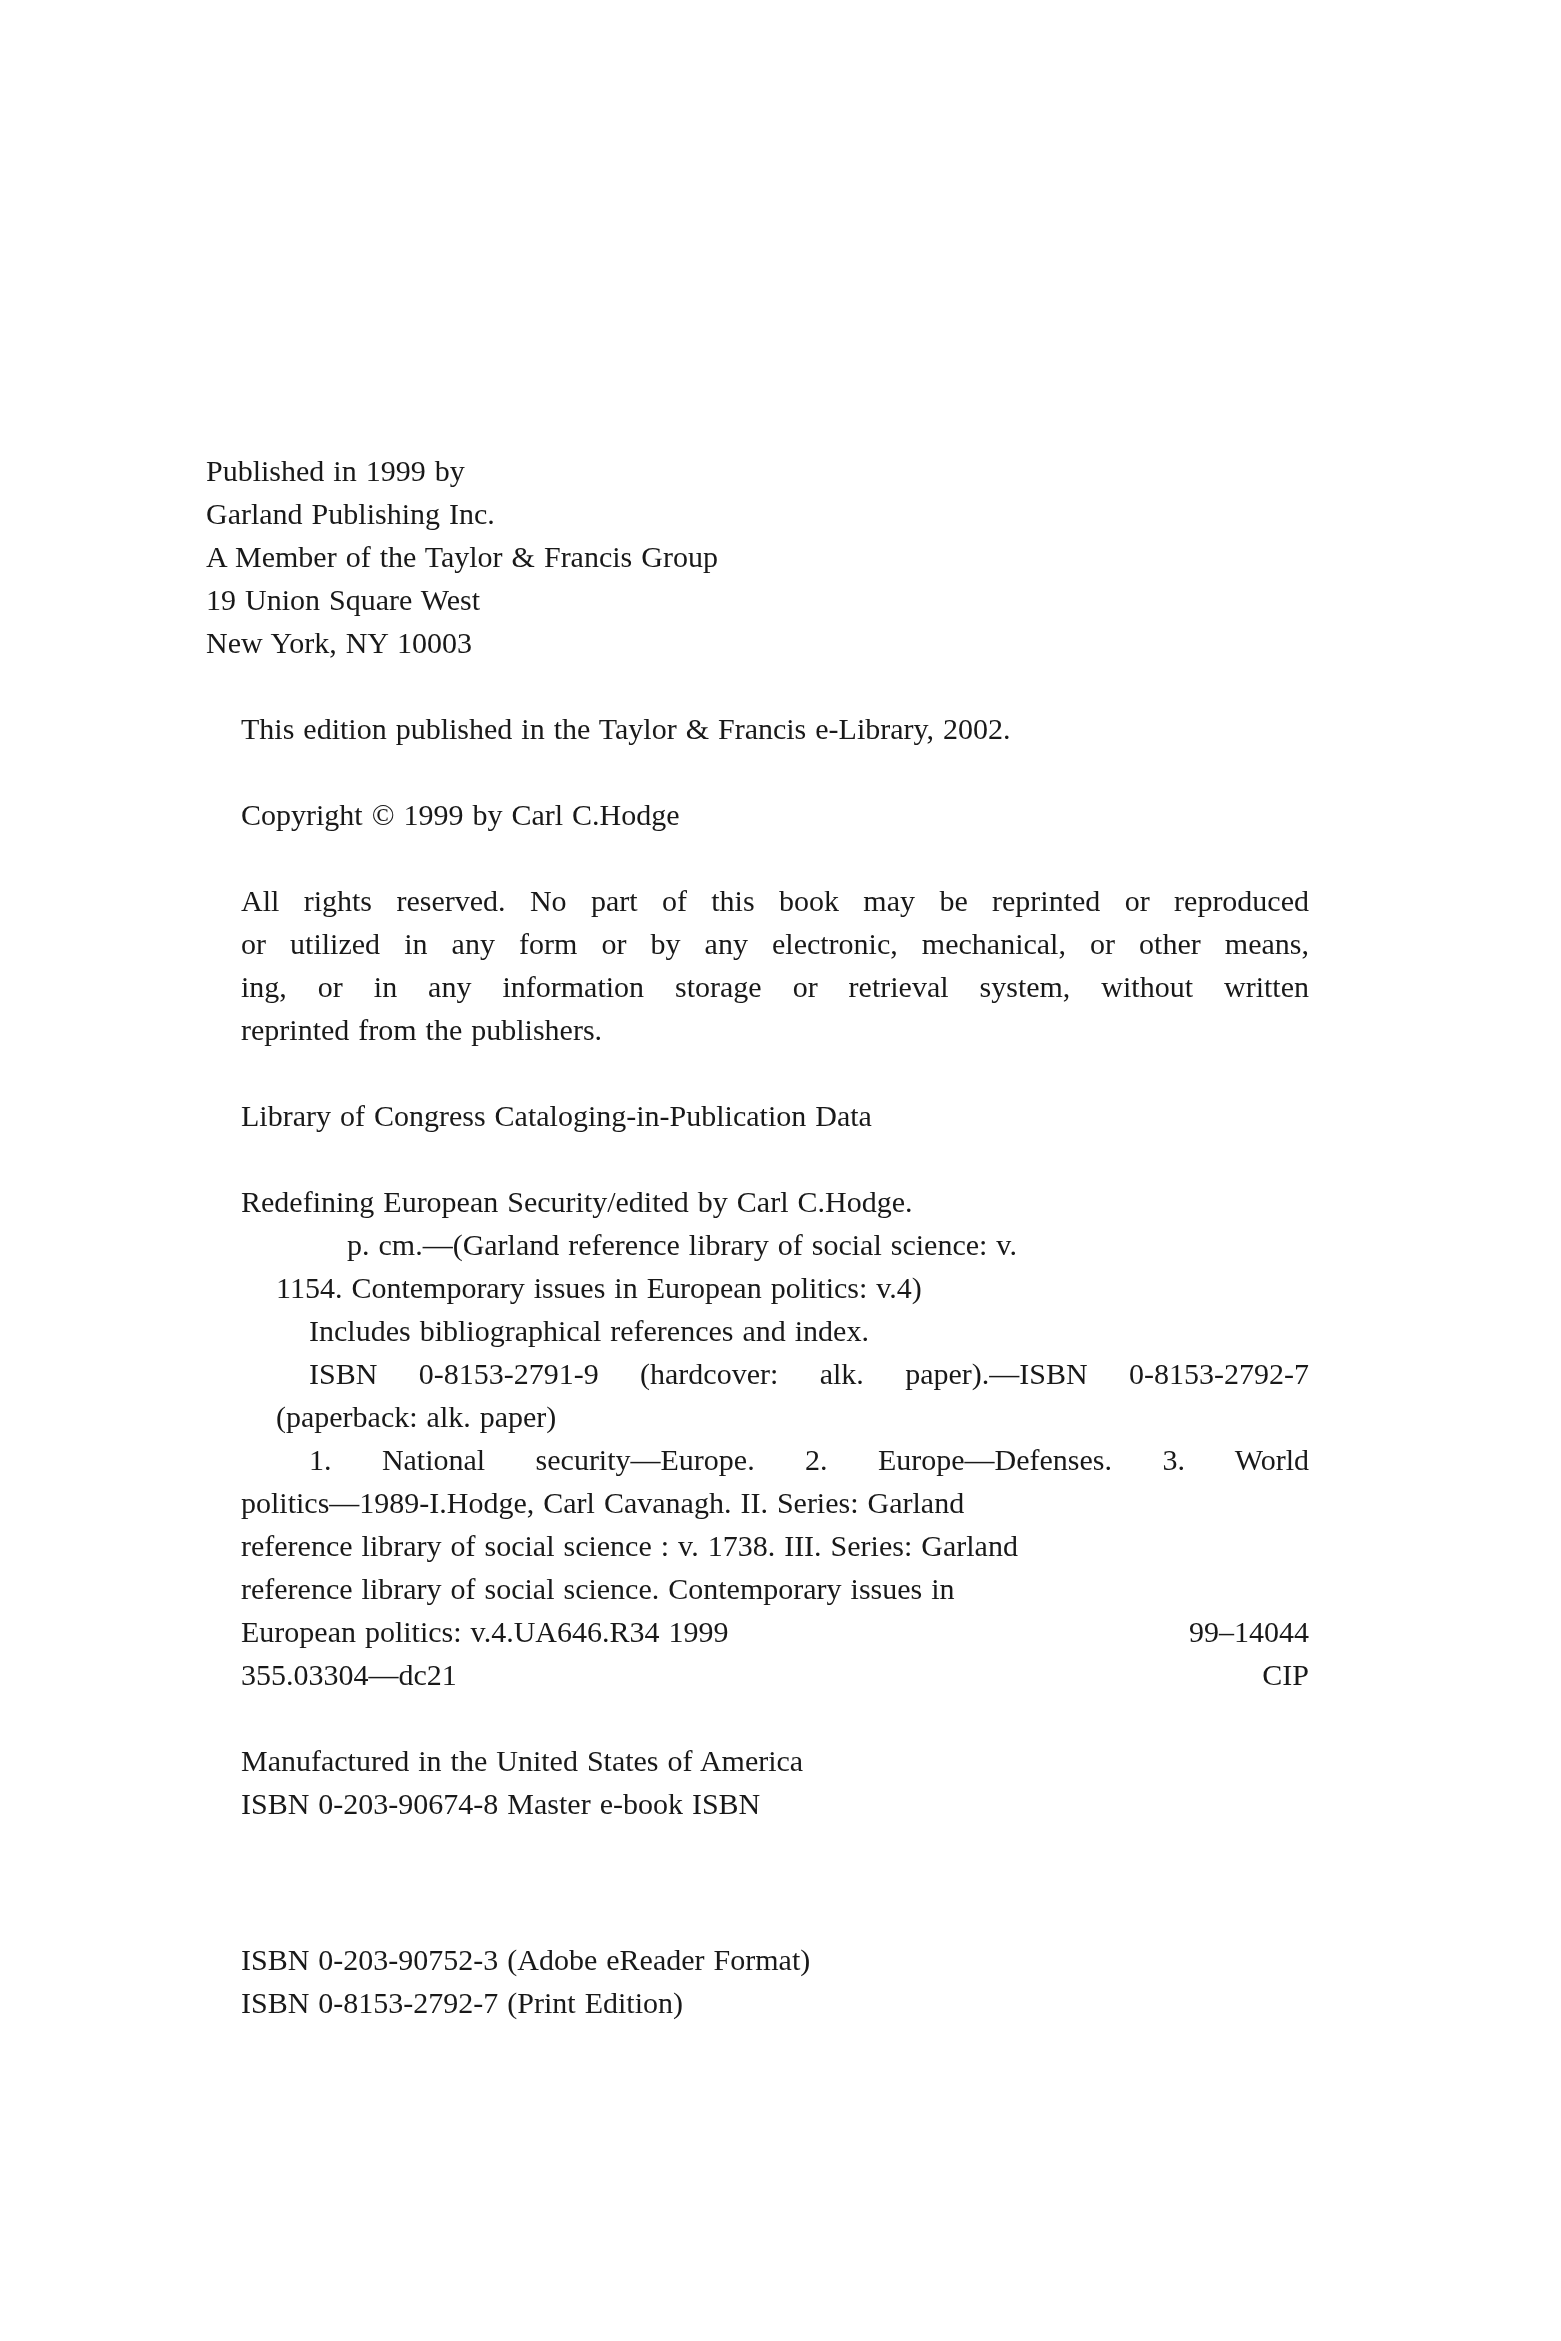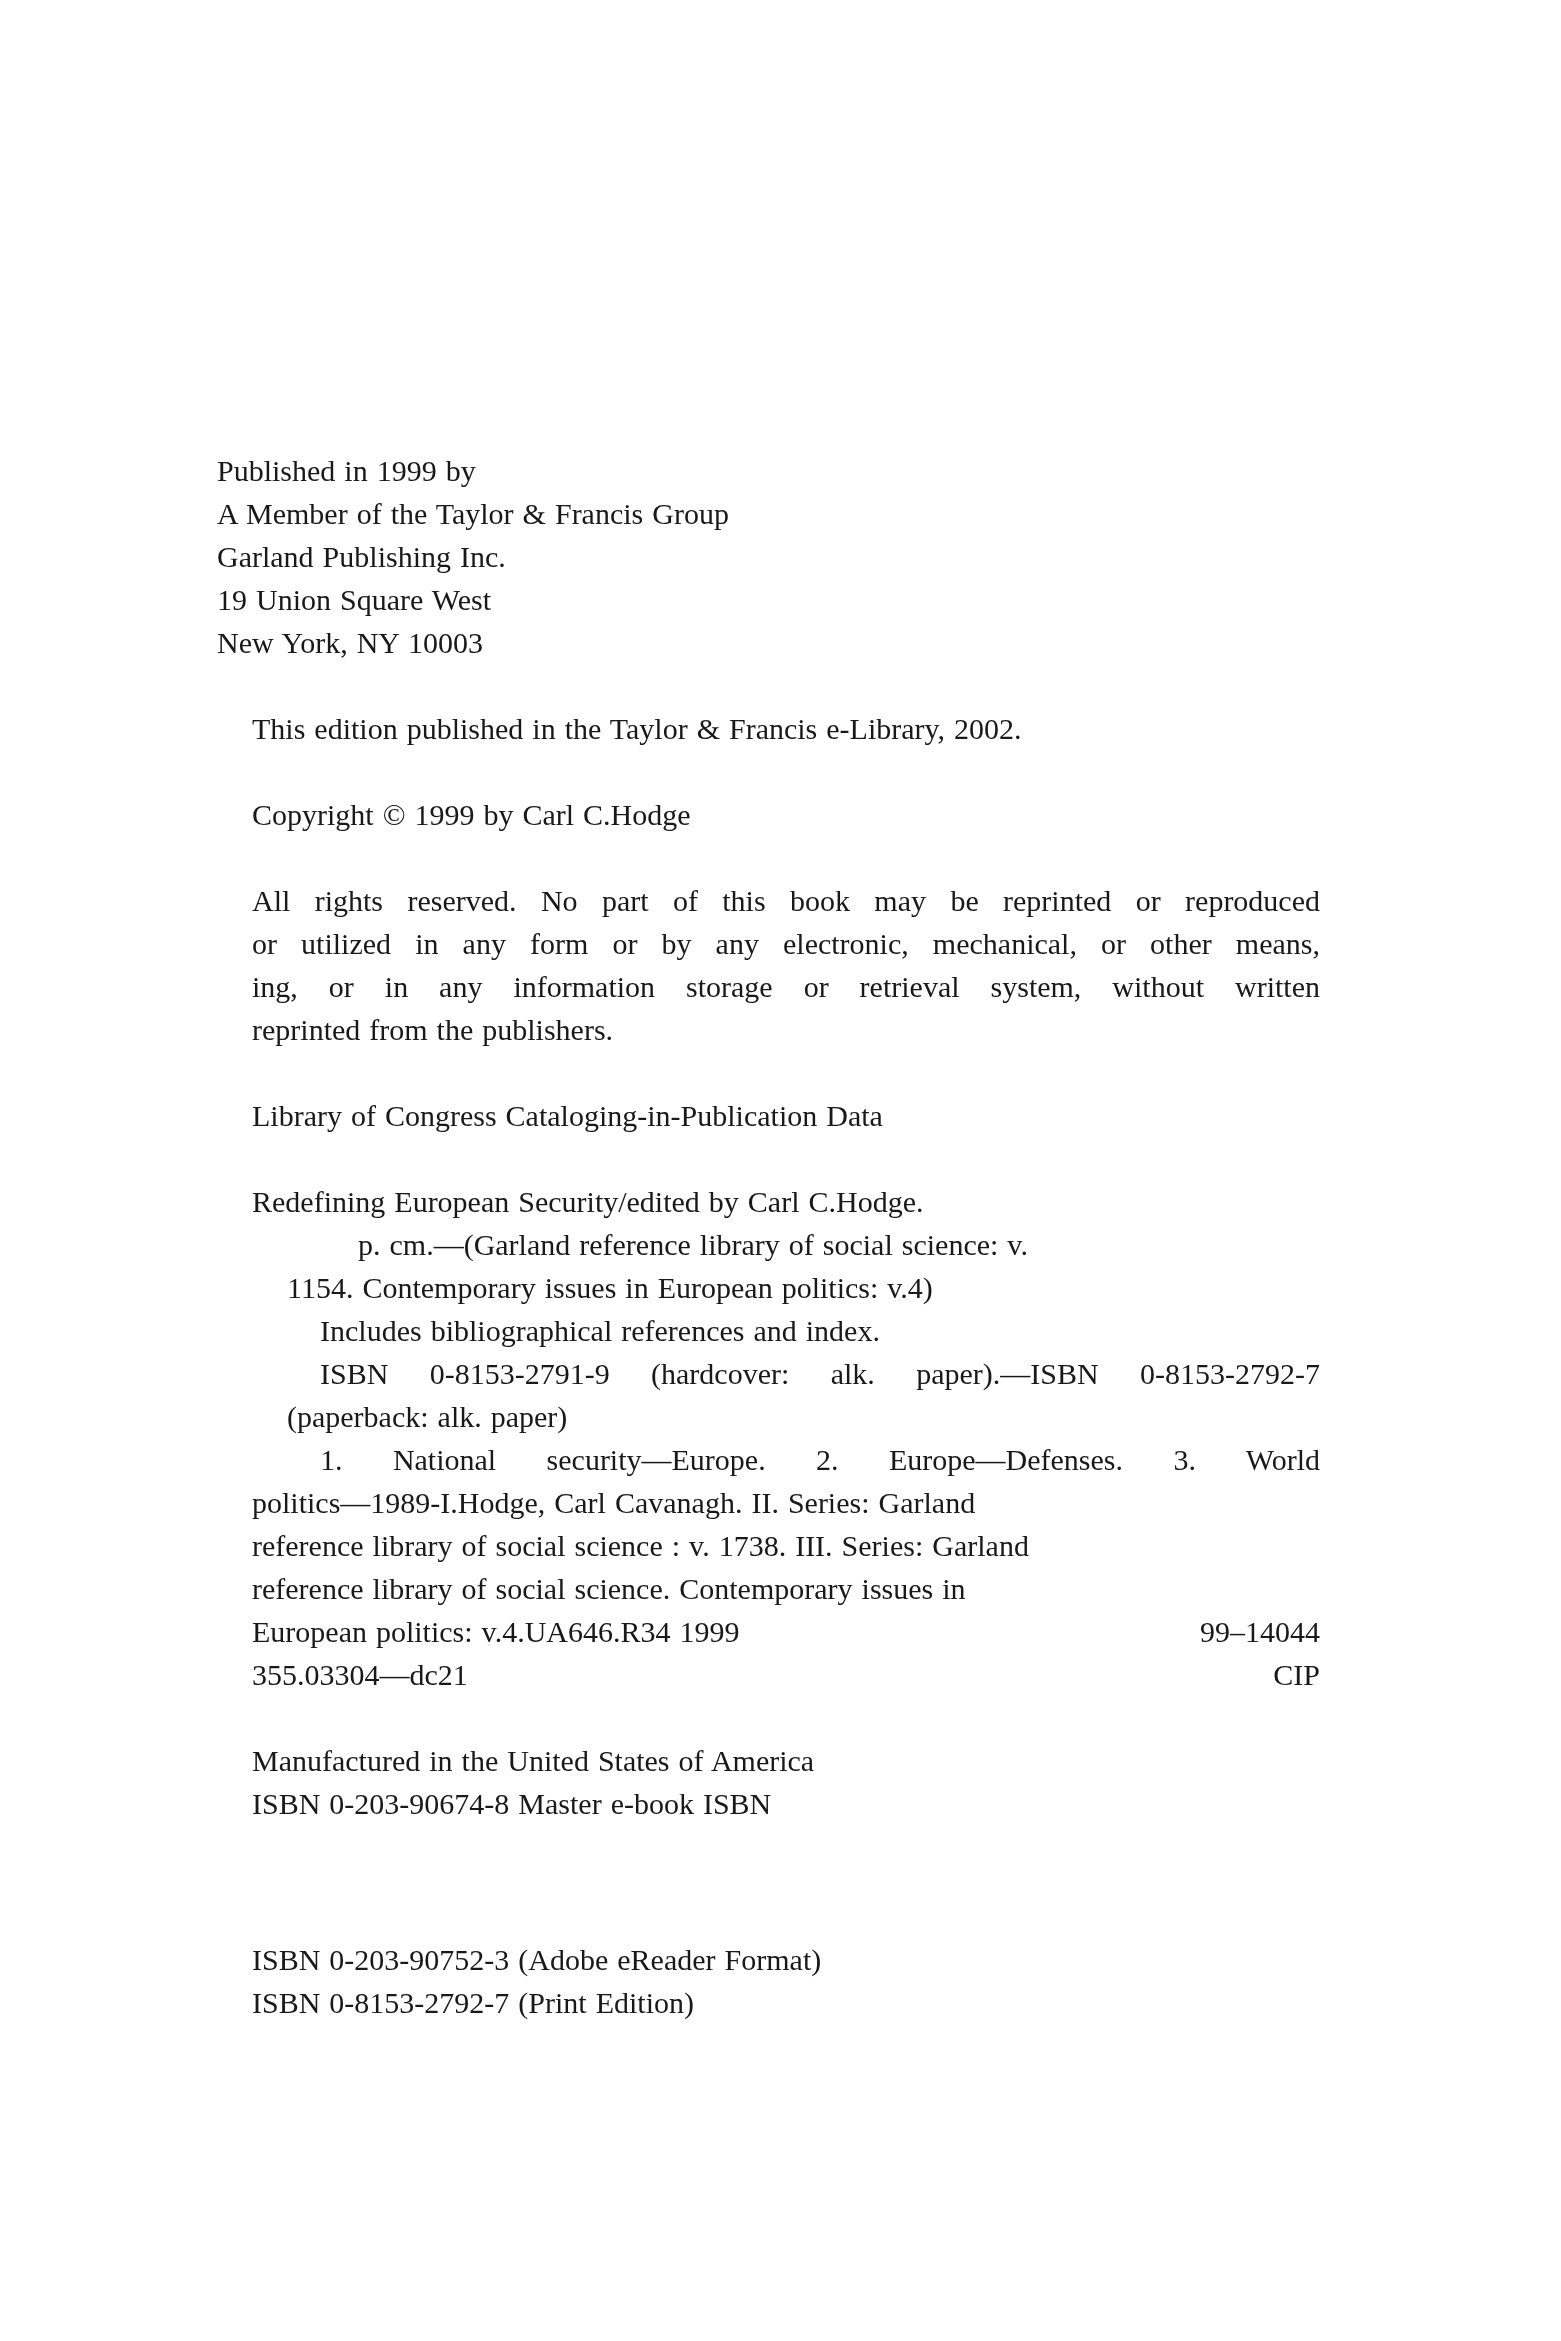--- a/index.html
+++ b/index.html
@@ -14,21 +14,21 @@
     background: #ffffff;
     color: #191919;
     font-family: "Liberation Serif", serif;
     font-size: 30px;
     line-height: 43px;
     word-spacing: 0.05em;
     overflow: hidden;
   }
   .content {
     position: absolute;
-    left: 217px;
+    left: 206px;
     top: 449px;
     width: 1103px;
   }
   .block + .block {
     margin-top: 43px;
     margin-left: 35px;
   }
   .block.final-gap {
     margin-top: 113px;
   }
@@ -52,22 +52,22 @@
   }
 </style>
 </head>
 <body>
 
 <div class="page">
   <div class="content">
 
     <div class="block">
       <div class="line">Published in 1999 by</div>
+      <div class="line">Garland Publishing Inc.</div>
       <div class="line">A Member of the Taylor &amp; Francis Group</div>
-      <div class="line">Garland Publishing Inc.</div>
       <div class="line">19 Union Square West</div>
       <div class="line">New York, NY 10003</div>
     </div>
 
     <div class="block">
       <div class="line">This edition published in the Taylor &amp; Francis e-Library, 2002.</div>
     </div>
 
     <div class="block">
       <div class="line">Copyright © 1999 by Carl C.Hodge</div>

